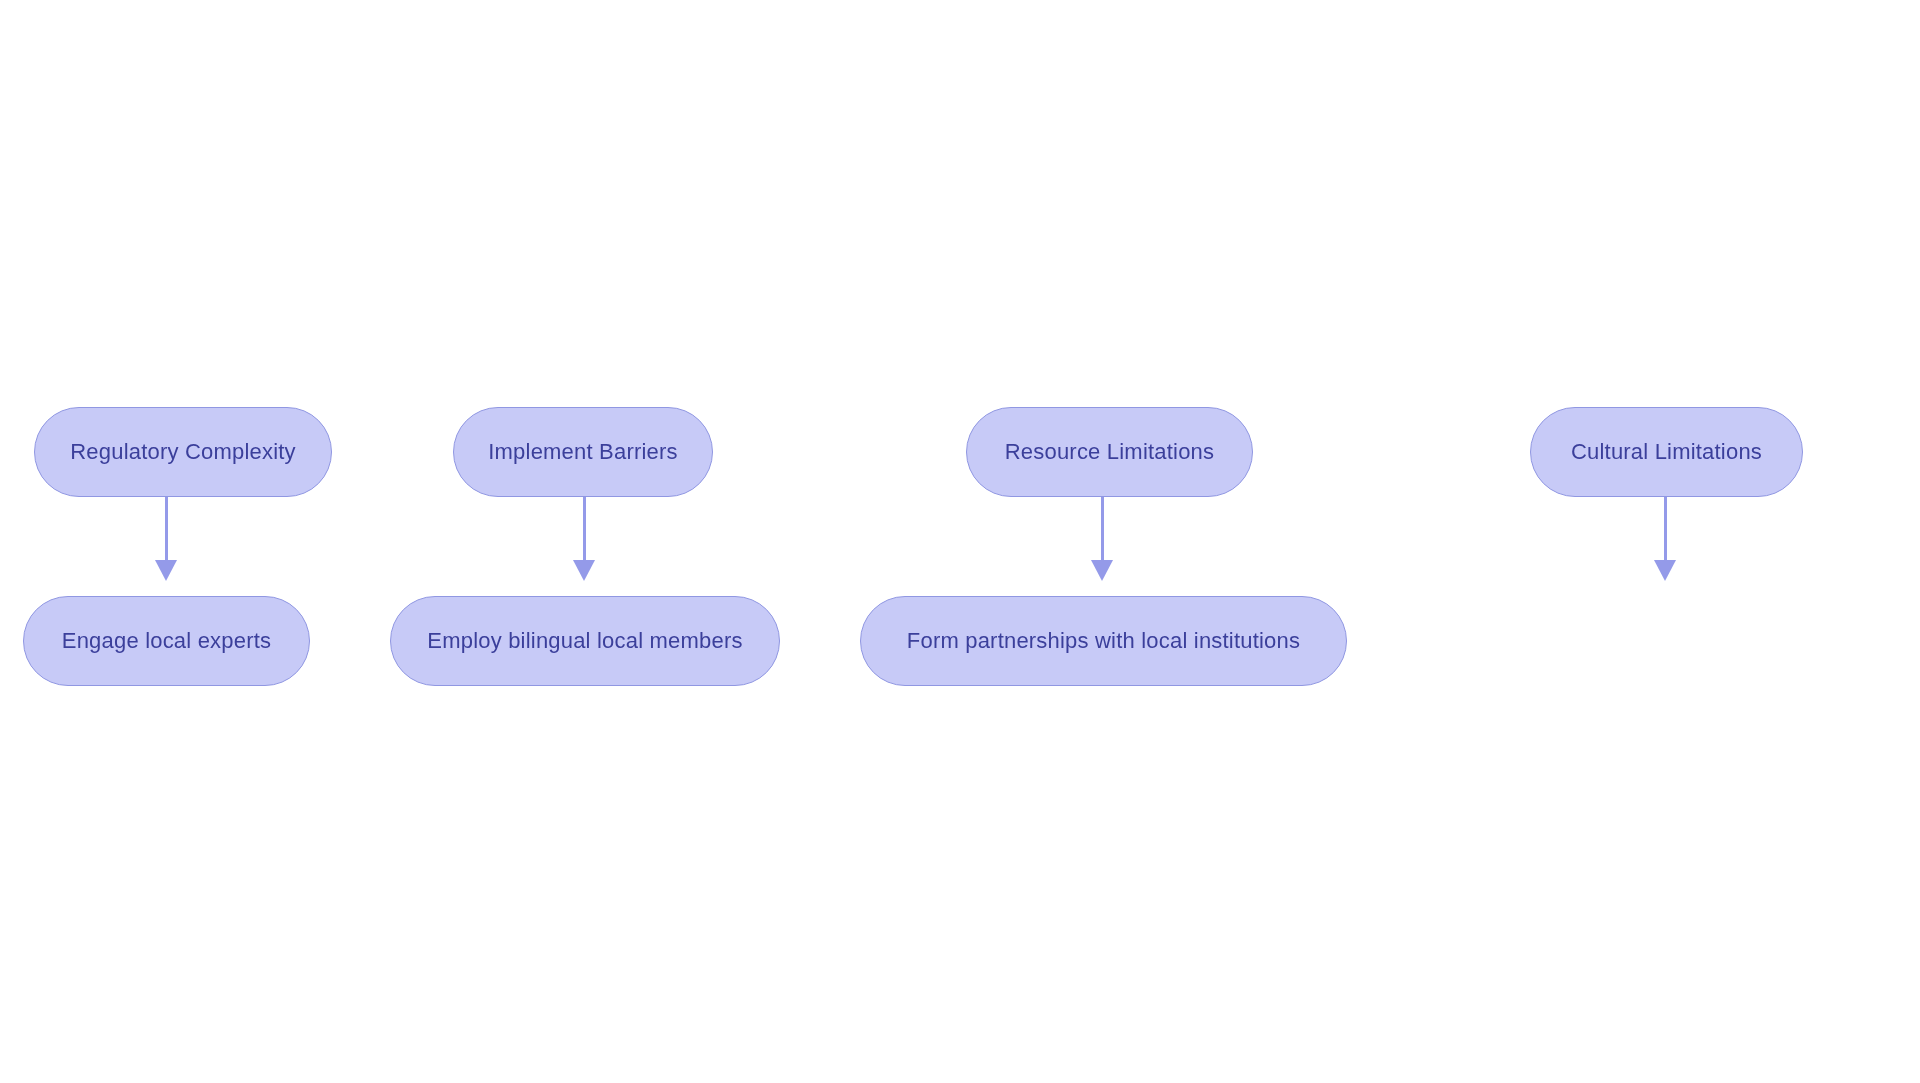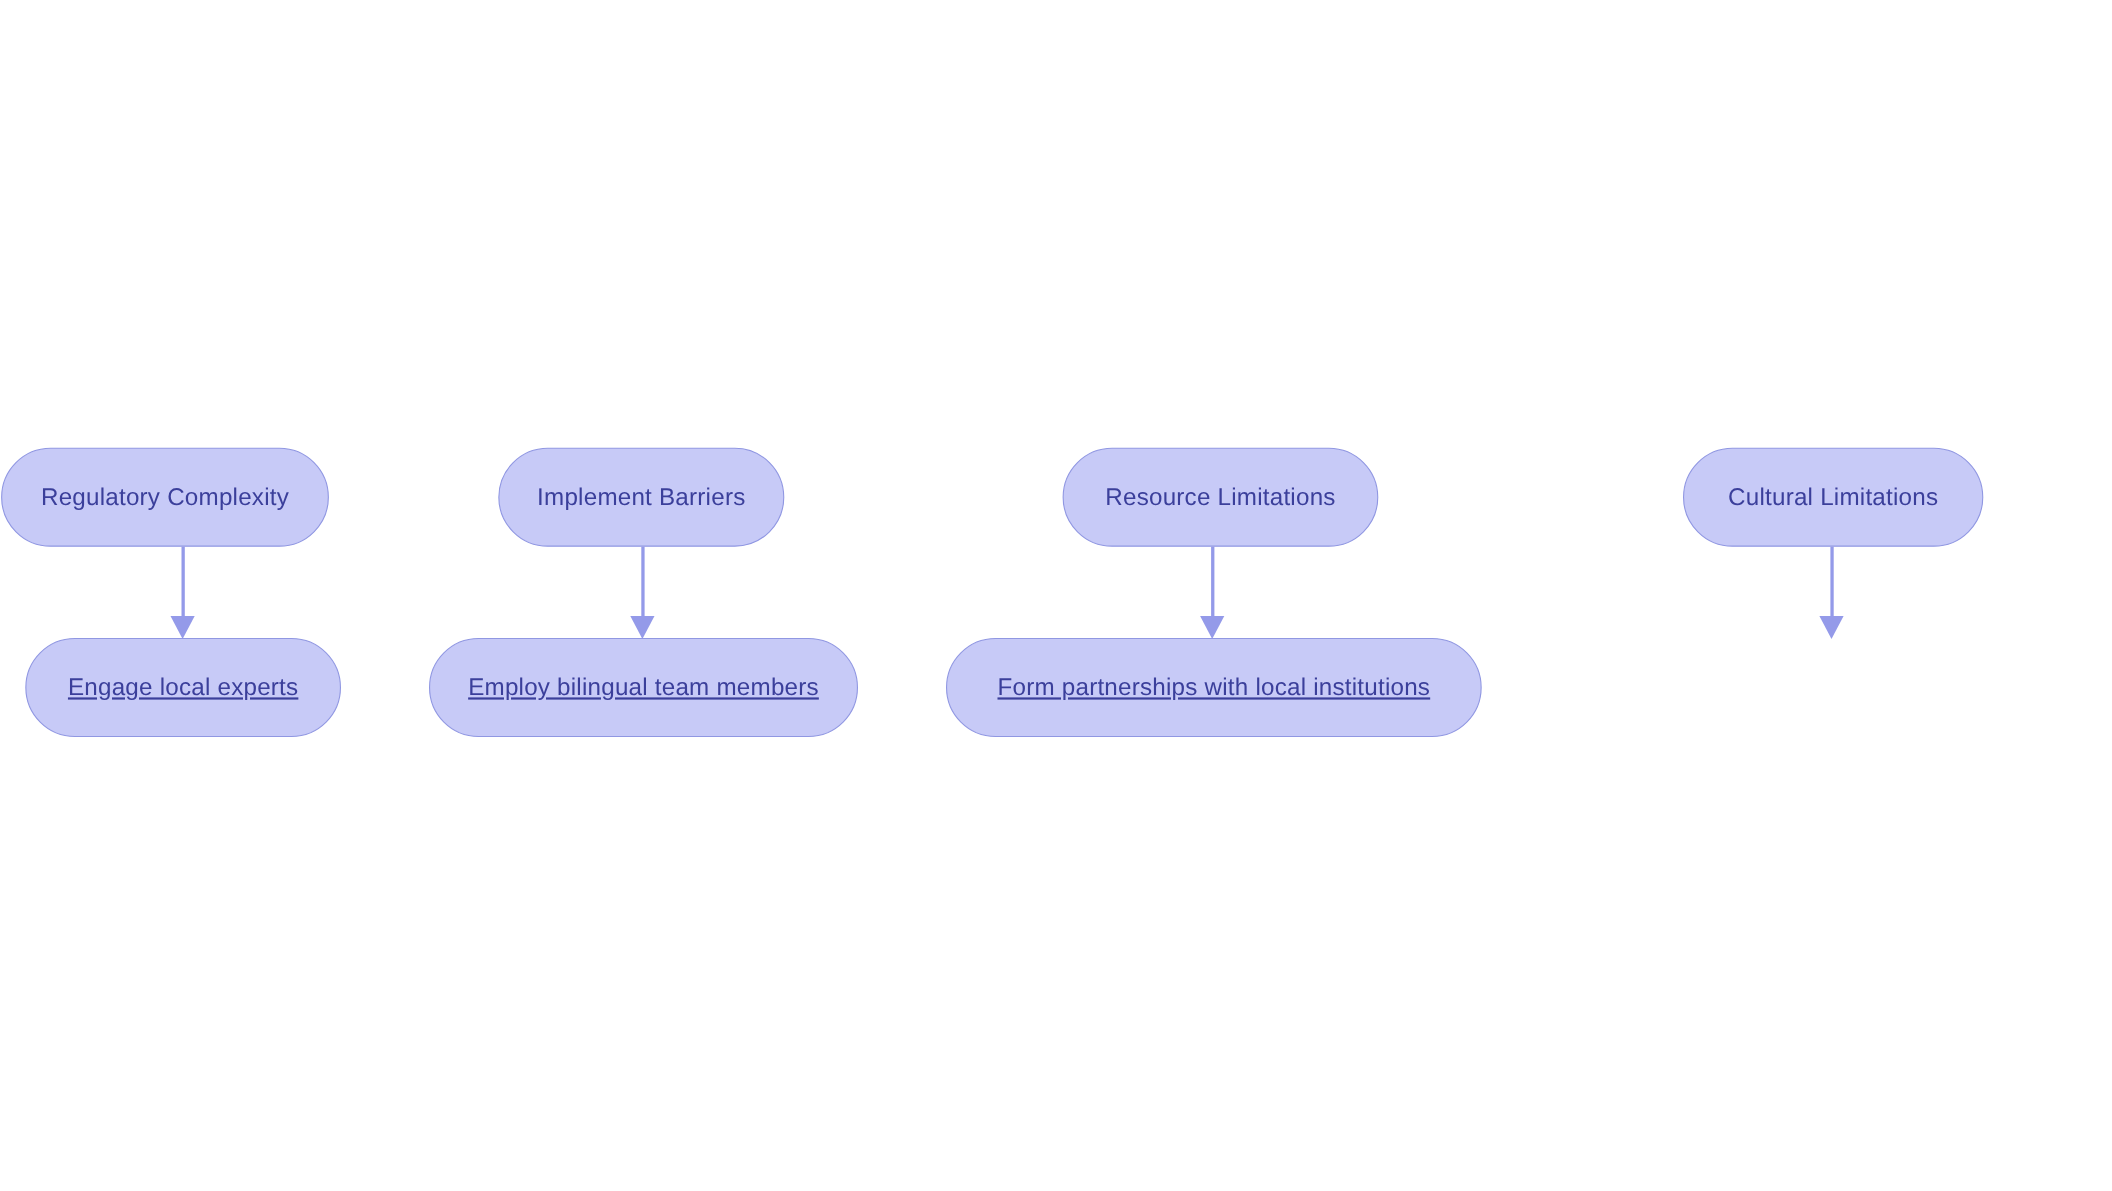--- a/index.html
+++ b/index.html
@@ -30,22 +30,22 @@
     color: var(--node-text);
     font-size: 22px;
     letter-spacing: 0.2px;
     display: flex;
     align-items: center;
     justify-content: center;
     white-space: nowrap;
     text-align: center;
   }
   .row-top    { top: 407px; }
-  .row-bottom { top: 580px; text-decoration: underline; }
-  .n1t { left: 1px;   width: 298px; }
+  .row-bottom { top: 596px; }
+  .n1t { left: 34px;   width: 298px; }
   .n2t { left: 453px;  width: 260px; }
   .n3t { left: 966px;  width: 287px; }
   .n4t { left: 1530px; width: 273px; }
   .n1b { left: 23px;   width: 287px; }
   .n2b { left: 390px;  width: 390px; }
   .n3b { left: 860px;  width: 487px; text-align: center; }
   .n4b { left: 1420px; width: 490px; }
 
   .arrow { position: absolute; top: 497px; width: 24px; height: 84px; }
   .a1 { left: 154px;  }
@@ -88,16 +88,16 @@
   <div class="arrow a3">
     <div class="arrow-line"></div>
     <div class="arrow-head"></div>
   </div>
   <div class="arrow a4">
     <div class="arrow-line"></div>
     <div class="arrow-head"></div>
   </div>
 
   <div class="node row-bottom n1b">Engage local experts</div>
-  <div class="node row-bottom n2b">Employ bilingual team members</div>
+  <div class="node row-bottom n2b">Employ bilingual local members</div>
   <div class="node row-bottom n3b">Form partnerships with local institutions</div>
 
 </div>
 
 </body></html>

